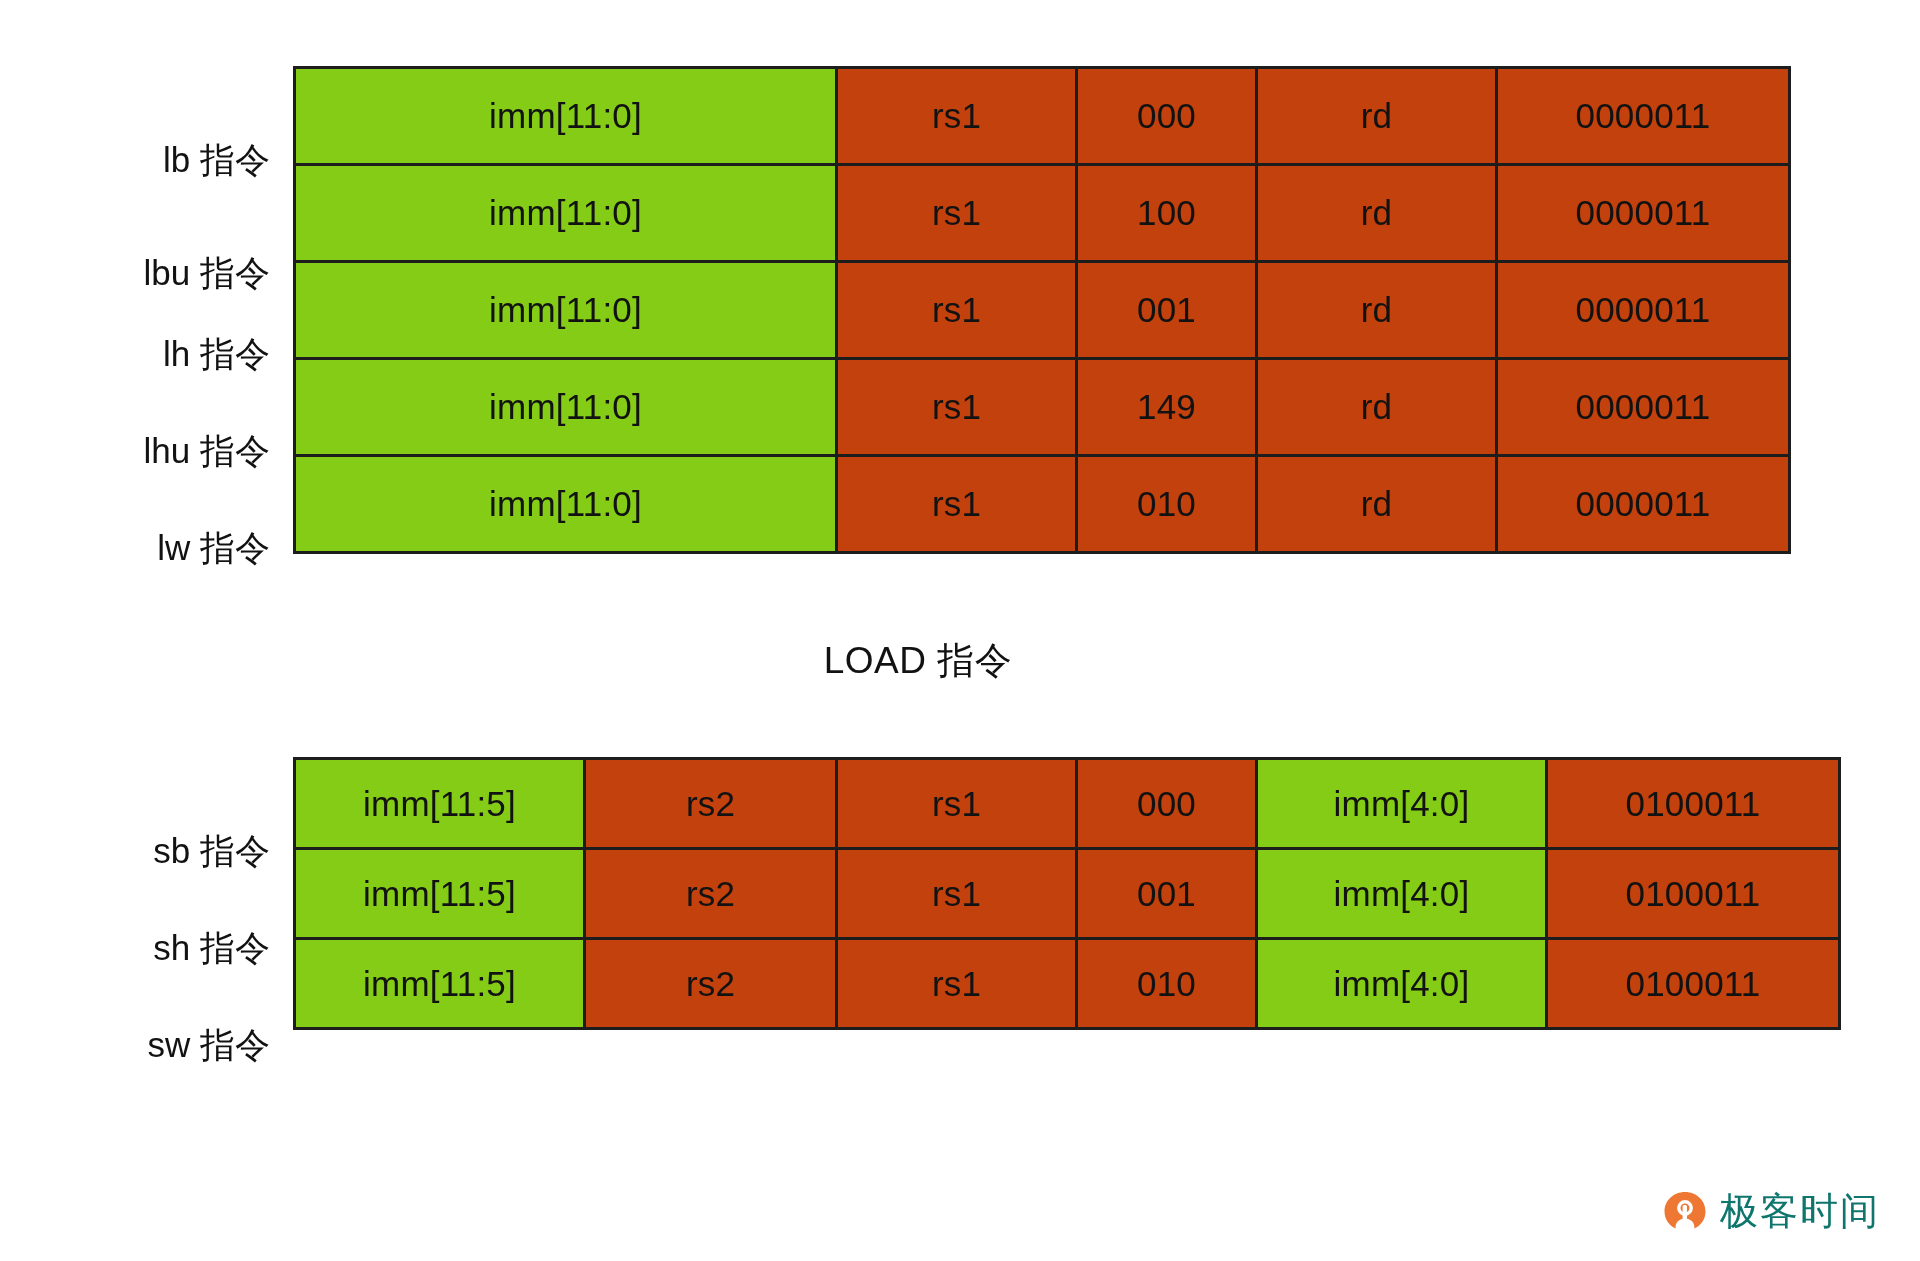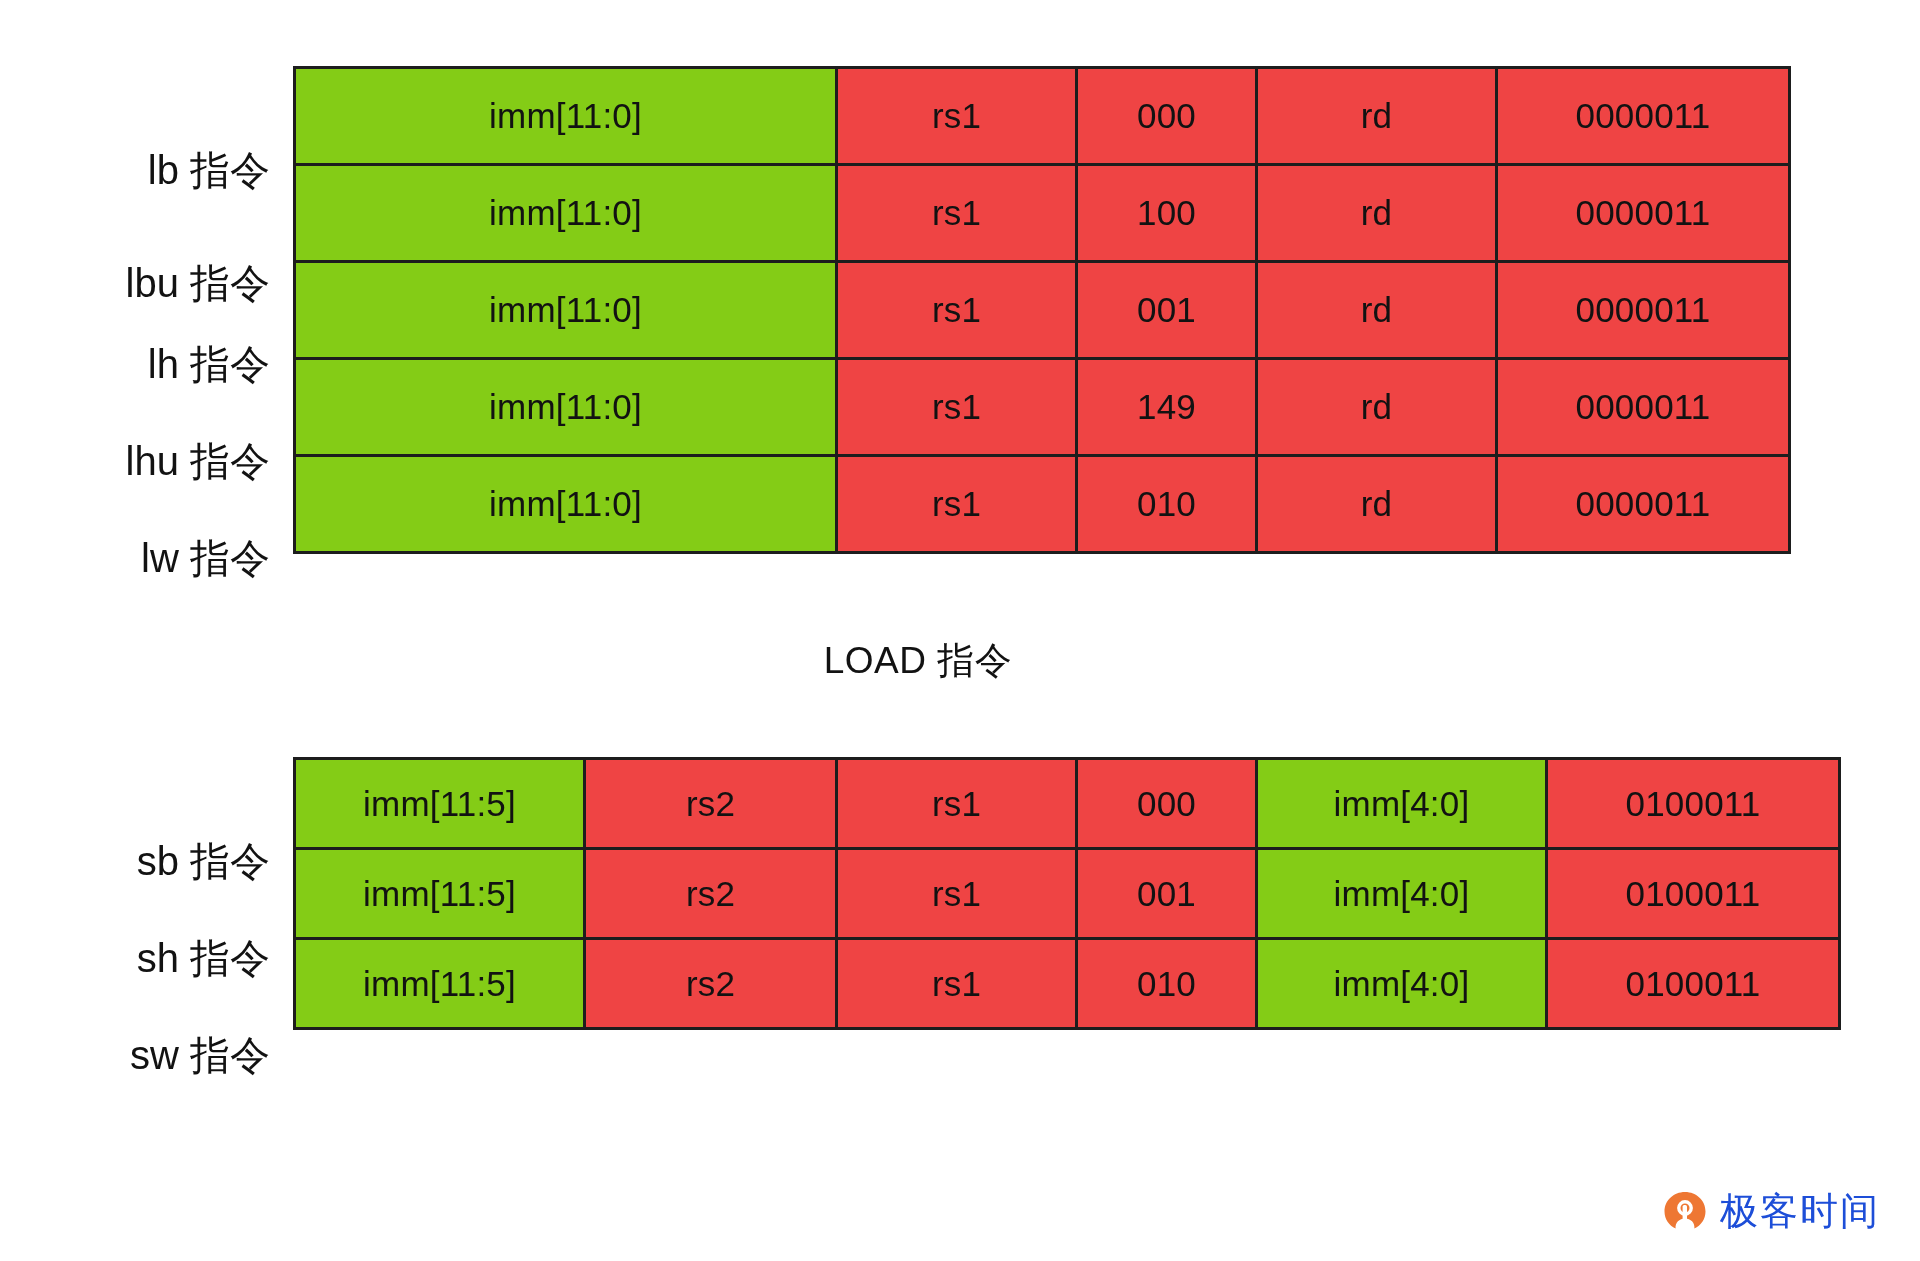--- a/index.html
+++ b/index.html
@@ -37,39 +37,38 @@
   }
 
   .inst-table td {
     border: 3px solid #1d1d1d;
     text-align: center;
     vertical-align: middle;
     font-size: 35px;
     font-weight: 400;
     letter-spacing: 0.2px;
     color: #121212;
-    background: #ef4444;
+    background: #c2410c;
     padding: 0;
   }
 
   .inst-table td.hl {
     background: #84cc16;
   }
 
   
   .row-label {
     position: absolute;
     left: 0;
     width: 270px;
     text-align: right;
-    font-size: 40px;
+    font-size: 35px;
     line-height: 1;
     color: #121212;
     white-space: nowrap;
-    margin-top: 8px;
   }
 
   .caption {
     position: absolute;
     left: 0;
     width: 1836px;
     text-align: center;
     font-size: 37px;
     color: #121212;
     letter-spacing: 0.5px;
@@ -103,21 +102,21 @@
     align-items: center;
     gap: 12px;
   }
   .wm-mark {
     width: 46px;
     height: 46px;
     position: relative;
   }
   .wm-text {
     font-size: 38px;
-    color: #1d4ed8;
+    color: #0f766e;
     letter-spacing: 2px;
     font-family: "DejaVu Sans", "Liberation Sans", sans-serif;
   }
 </style>
 </head>
 <body>
 
 <div class="page">
 
   <div class="figure" id="load-figure">

